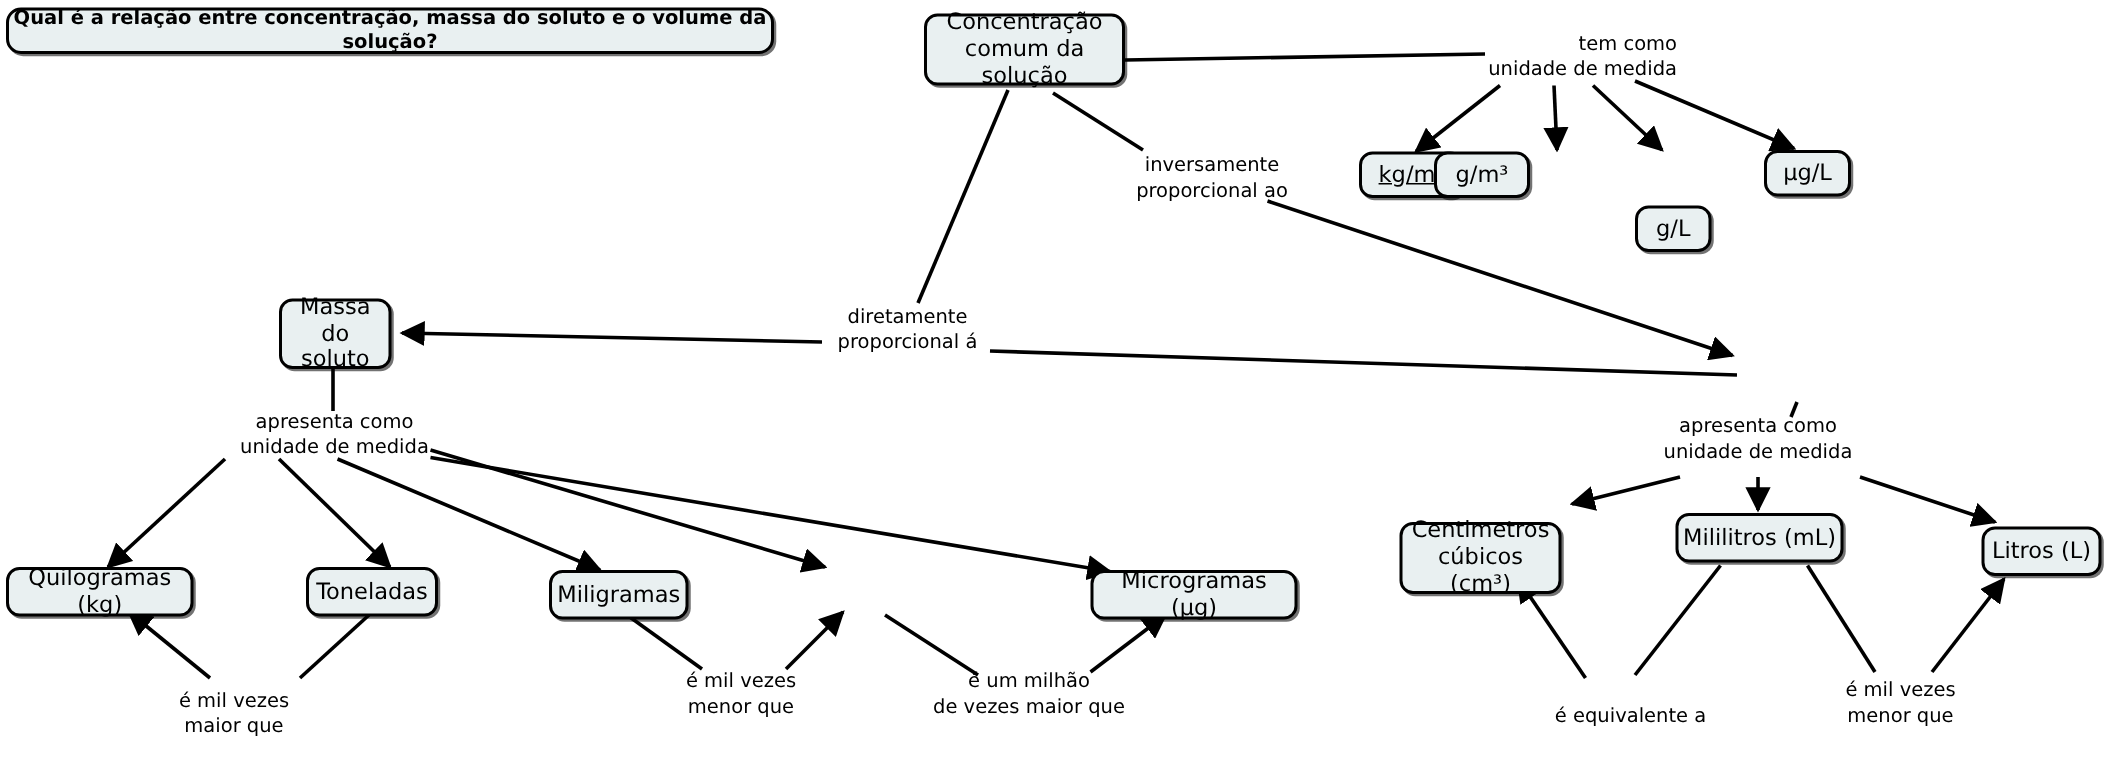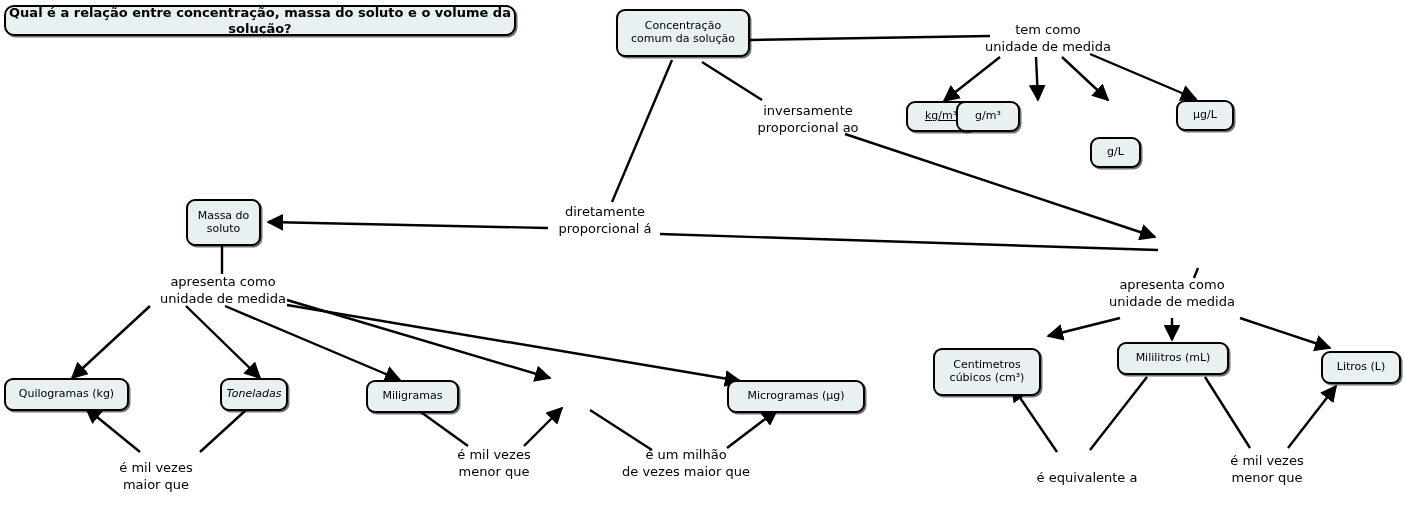--- a/index.html
+++ b/index.html
@@ -30,21 +30,21 @@
     box-sizing: border-box;
     background: #e9f0f1;
     border: 2px solid #000000;
     border-radius: 9px;
     color: #000000;
     display: flex;
     align-items: center;
     justify-content: center;
     text-align: center;
     line-height: 1.18;
-    font-size: 11px;
+    font-size: 15px;
     padding: 2px 3px;
     box-shadow: 1.5px 1.5px 0 rgba(0,0,0,0.55);
     white-space: pre-line;
   }
   .node.question {
     border-radius: 10px;
     font-size: 13px;
     padding: 2px 0;
     font-weight: bold;
   }
@@ -127,30 +127,30 @@
   <div class="node" style="left:186px; top:199px; width:75px; height:47px;">Massa do
 soluto</div>
 
 
   <div class="node" style="left:906px; top:101px; width:70px; height:31px;text-decoration:underline;">kg/m³</div>
   <div class="node" style="left:956px; top:101px; width:64px; height:31px;">g/m³</div>
   <div class="node" style="left:1090px; top:101px; width:51px; height:31px;margin-top:36px;">g/L</div>
   <div class="node" style="left:1176px; top:100px; width:58px; height:31px;">µg/L</div>
 
   <div class="node" style="left:4px; top:378px; width:125px; height:33px;">Quilogramas (kg)</div>
-  <div class="node" style="left:220px; top:378px; width:68px; height:33px;font-style:italic;">Toneladas</div>
+  <div class="node" style="left:204px; top:378px; width:88px; height:33px;">Toneladas</div>
   <div class="node" style="left:366px; top:380px; width:93px; height:33px;">Miligramas</div>
   <div class="node" style="left:727px; top:380px; width:138px; height:33px;">Microgramas (µg)</div>
 
   <div class="node" style="left:933px; top:348px; width:108px; height:48px;">Centimetros
 cúbicos (cm³)</div>
   <div class="node" style="left:1117px; top:342px; width:112px; height:33px;">Mililitros (mL)</div>
   <div class="node" style="left:1321px; top:351px; width:80px; height:33px;">Litros (L)</div>
 
-  <div class="linklabel" style="left:978px; top:22px; width:140px;">tem como
+  <div class="linklabel" style="left:978px; top:22px; width:140px;text-align:right;">tem como
 unidade de medida</div>
 
   <div class="linklabel" style="left:738px; top:103px; width:140px;">inversamente
 proporcional ao</div>
 
   <div class="linklabel" style="left:540px; top:204px; width:130px;">diretamente
 proporcional á</div>
 
   <div class="linklabel" style="left:155px; top:274px; width:136px;">apresenta como
 unidade de medida</div>

